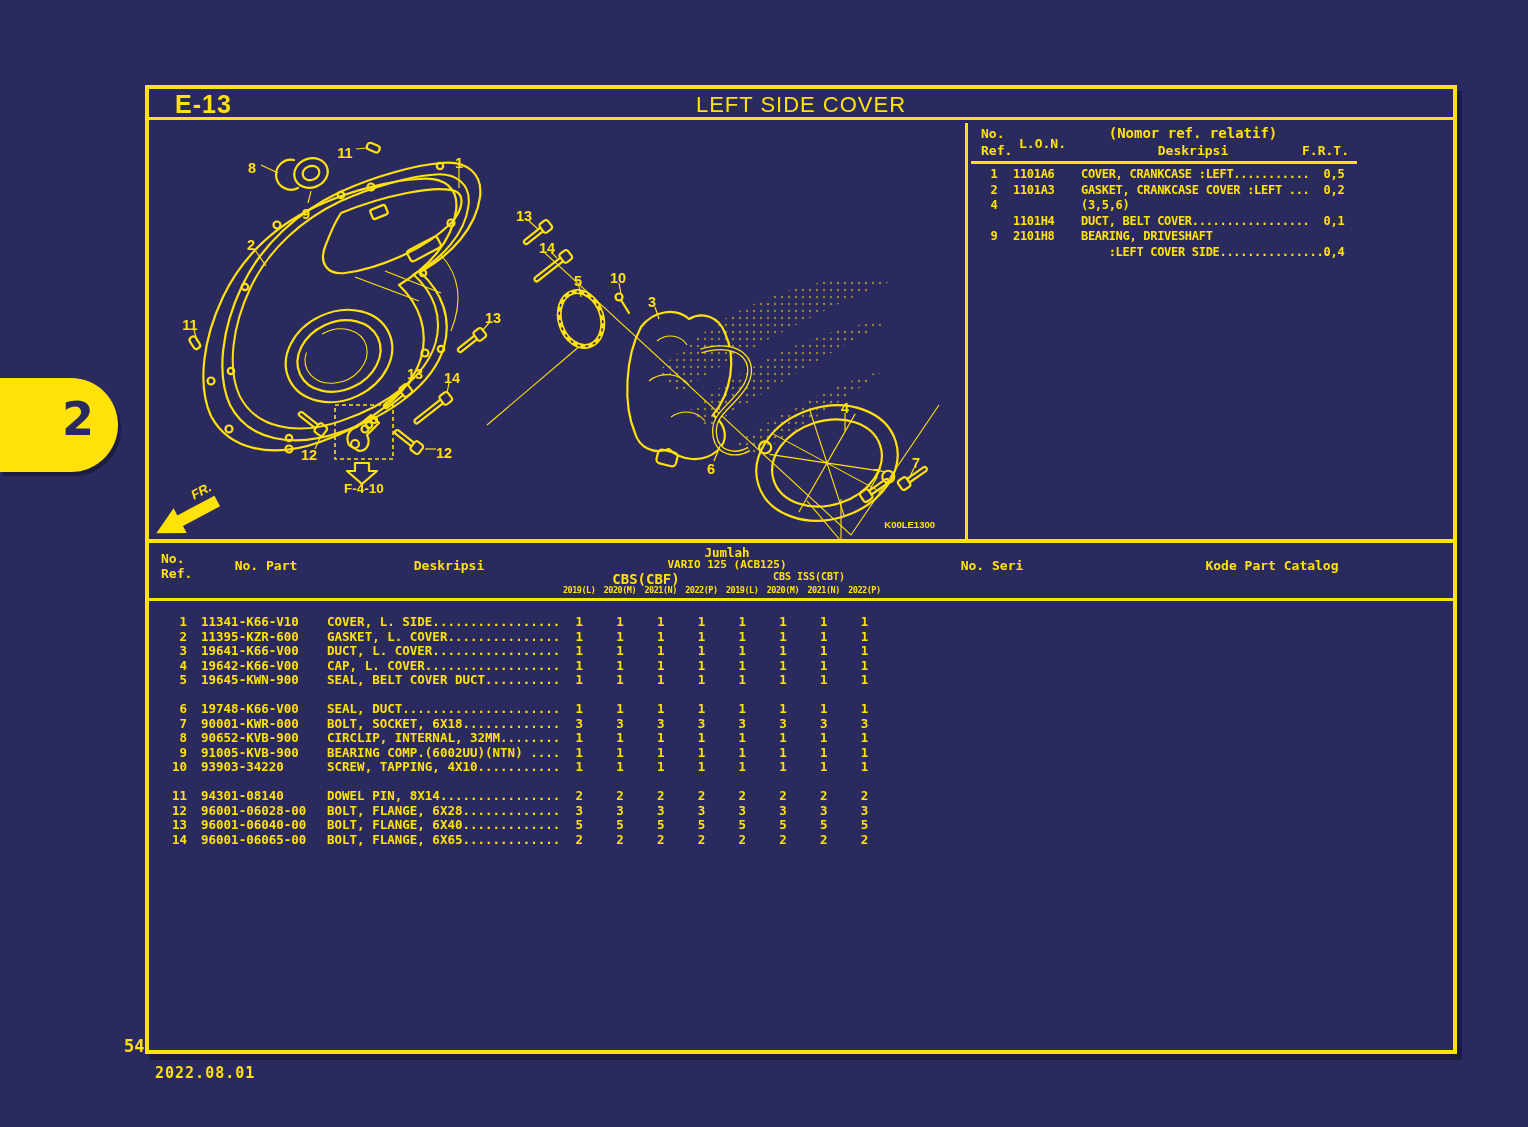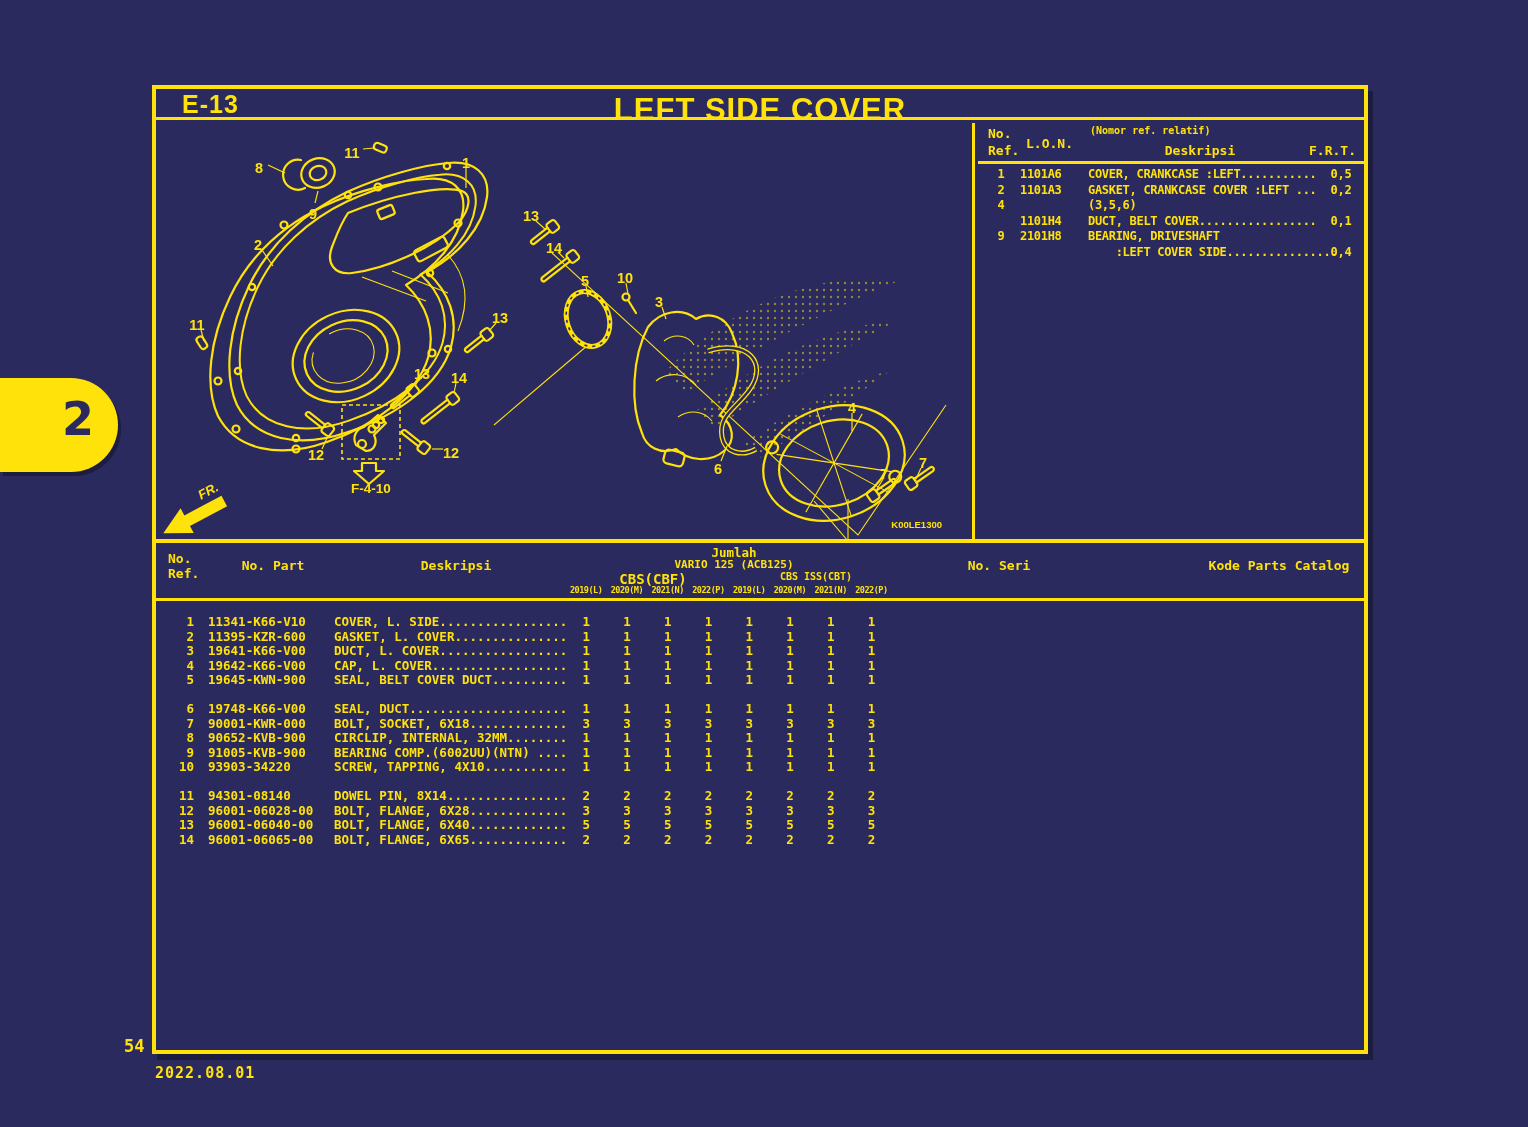--- a/index.html
+++ b/index.html
@@ -13,26 +13,26 @@
         font-family:"Liberation Sans",sans-serif;color:var(--yel);}
   .mono{font-family:"DejaVu Sans Mono",monospace;font-weight:bold;}
 
   
   .side-tab{left:0;top:378px;width:118px;height:94px;background:var(--yel);
             border-radius:0 47px 47px 0;box-shadow:3px 4px 0 rgba(10,10,25,.4);}
   .side-tab span{position:absolute;right:24px;top:14px;font-size:46px;font-weight:bold;
             color:var(--bg);font-family:"DejaVu Sans",sans-serif;}
 
   
-  .frame{left:152px;top:85px;width:1216px;height:969px;border:4px solid var(--yel);
+  .frame{left:145px;top:85px;width:1312px;height:969px;border:4px solid var(--yel);
          box-shadow:5px 6px 0 rgba(10,10,25,.45);}
   .header-bar{left:0;top:0;width:100%;height:31px;border-bottom:3px solid var(--yel);}
   .header-bar .code{position:absolute;left:26px;top:1px;font-size:25px;font-weight:bold;letter-spacing:1px;}
   .header-bar .title{position:absolute;left:0;top:3px;width:100%;text-align:center;
-                     font-size:31px;font-weight:bold;letter-spacing:1px;}
+                     font-size:22px;font-weight:normal;letter-spacing:1px;}
 
   .content{left:0;top:34px;width:100%;height:420px;border-bottom:4px solid var(--yel);}
   .diagram-panel{left:0;top:0;width:819px;height:420px;border-right:3px solid var(--yel);}
   .diagram-panel svg{position:absolute;left:0;top:0;}
 
   
   .ref-panel{left:822px;top:0;width:386px;height:420px;font-family:"DejaVu Sans Mono",monospace;font-weight:bold;}
   .ref-head{left:0;top:0;width:100%;height:41px;border-bottom:3px solid var(--yel);font-size:13px;}
   .rh{position:absolute;white-space:pre;}
   .ref-rows{left:0;top:44px;width:100%;}
@@ -258,21 +258,21 @@
               <text x="927" y="467" class="callout">7</text>
             </g>
         </svg>
       </div>
 
       <div class="abs ref-panel">
         <div class="abs ref-head">
           <span class="rh" style="left:10px;top:3px;font-size:13px">No.</span>
           <span class="rh" style="left:10px;top:20px;font-size:13px">Ref.</span>
           <span class="rh" style="left:48px;top:13px;font-size:13px">L.O.N.</span>
-          <span class="rh" style="left:112px;top:2px;width:220px;font-size:10px">(Nomor ref. relatif)</span>
+          <span class="rh" style="left:112px;top:2px;width:220px;text-align:center;font-size:14px">(Nomor ref. relatif)</span>
           <span class="rh" style="left:112px;top:20px;width:220px;text-align:center;font-size:13px">Deskripsi</span>
           <span class="rh" style="right:8px;top:20px;font-size:13px">F.R.T.</span>
         </div>
         <div class="abs ref-rows" id="ref-rows">
             <div class="rrow"><span class="r-ref">1</span><span class="r-lon">1101A6</span><span class="r-desc">COVER, CRANKCASE :LEFT...........</span><span class="r-frt">0,5</span></div>
             <div class="rrow"><span class="r-ref">2</span><span class="r-lon">1101A3</span><span class="r-desc">GASKET, CRANKCASE COVER :LEFT ...</span><span class="r-frt">0,2</span></div>
             <div class="rrow"><span class="r-ref">4</span><span class="r-lon"></span><span class="r-desc">(3,5,6)</span><span class="r-frt"></span></div>
             <div class="rrow"><span class="r-ref"></span><span class="r-lon">1101H4</span><span class="r-desc">DUCT, BELT COVER.................</span><span class="r-frt">0,1</span></div>
             <div class="rrow"><span class="r-ref">9</span><span class="r-lon">2101H8</span><span class="r-desc">BEARING, DRIVESHAFT</span><span class="r-frt"></span></div>
             <div class="rrow"><span class="r-ref"></span><span class="r-lon"></span><span class="r-desc">    :LEFT COVER SIDE................</span><span class="r-frt">0,4</span></div>
@@ -283,21 +283,21 @@
     <div class="abs parts-head">
       <span class="ph" style="left:12px;top:4px;font-size:13px">No.</span>
       <span class="ph" style="left:12px;top:19px;font-size:13px">Ref.</span>
       <span class="ph ph-c" style="left:117px;top:11px;font-size:13px">No. Part</span>
       <span class="ph ph-c" style="left:300px;top:11px;font-size:13px">Deskripsi</span>
       <span class="ph ph-c" style="left:578px;top:-2px;font-size:12.5px">Jumlah</span>
       <span class="ph ph-c" style="left:578px;top:11px;font-size:11px">VARIO 125 (ACB125)</span>
       <span class="ph ph-c" style="left:497px;top:24px;font-size:14px">CBS(CBF)</span>
       <span class="ph ph-c" style="left:660px;top:24px;font-size:10px">CBS ISS(CBT)</span>
       <span class="ph ph-c" style="left:843px;top:11px;font-size:13px">No. Seri</span>
-      <span class="ph ph-c" style="left:1123px;top:11px;font-size:13px">Kode Parts Catalog</span>
+      <span class="ph ph-c" style="left:1123px;top:11px;font-size:13px">Kode Part Catalog</span>
       <div class="years" id="years">
           <span class="year">2019(L)</span>
           <span class="year">2020(M)</span>
           <span class="year">2021(N)</span>
           <span class="year">2022(P)</span>
           <span class="year">2019(L)</span>
           <span class="year">2020(M)</span>
           <span class="year">2021(N)</span>
           <span class="year">2022(P)</span>
         </div>

